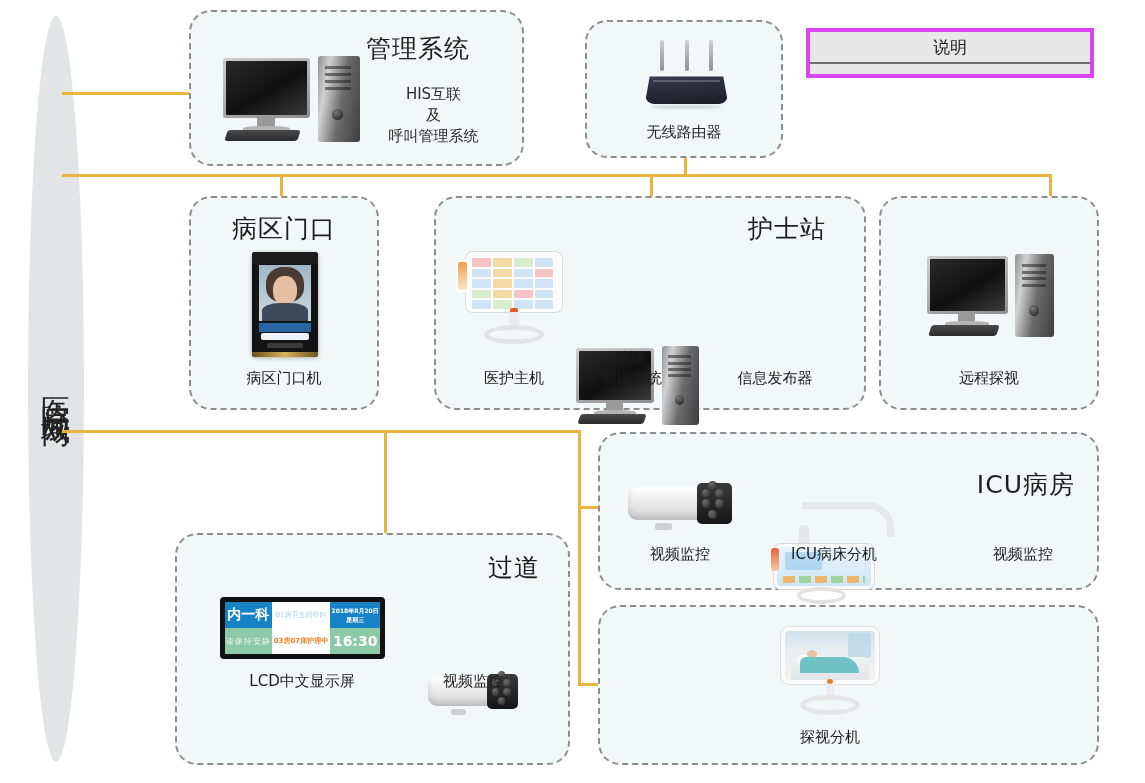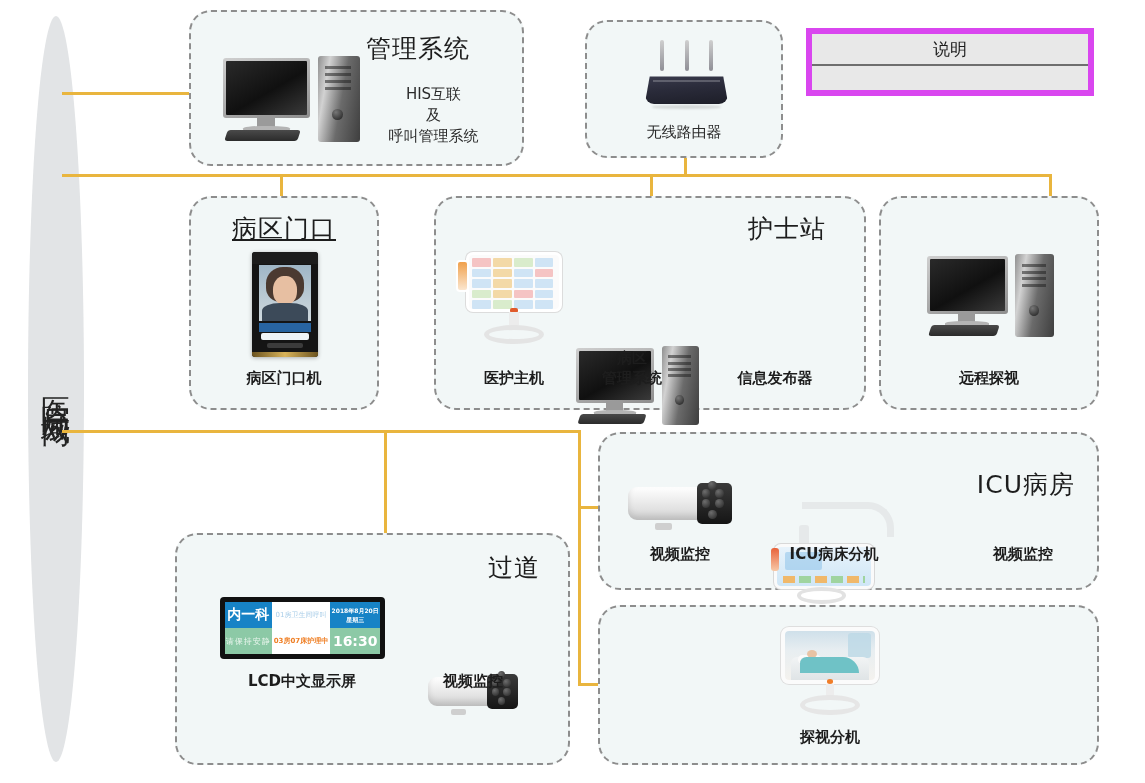--- a/index.html
+++ b/index.html
@@ -36,27 +36,27 @@
     position:absolute;font-size:25px;color:#1d1d1d;white-space:nowrap;letter-spacing:1px;
   }
   .zone-title.center{left:0;right:0;text-align:center;}
   .zone-sub{
     position:absolute;left:0;right:0;text-align:center;
     font-size:15px;color:#2b2b2b;line-height:21px;white-space:pre-line;
   }
   .dev{position:absolute;}
   .dev-cap{
     position:absolute;left:50%;transform:translateX(-50%);
-    font-size:15px;color:#1d1d1d;white-space:pre-line;text-align:center;line-height:20px;font-weight:bold;
+    font-size:15px;color:#1d1d1d;white-space:pre-line;text-align:center;line-height:20px;
   }
 
   
   #legend{
-    position:absolute;left:806px;top:28px;width:288px;height:68px;
-    border:6px solid #d946ef;box-sizing:border-box;background:#e8e8e8;
+    position:absolute;left:806px;top:28px;width:288px;height:50px;
+    border:4px solid #d946ef;box-sizing:border-box;background:#e8e8e8;
   }
   #legend-head{
     height:32px;border-bottom:2px solid #6e6e6e;
     display:flex;align-items:center;justify-content:center;
     font-size:17px;color:#1b1b1b;box-sizing:border-box;
   }
   #legend-row{height:32px;display:flex;box-sizing:border-box;}
   #legend-swatch{
     width:52px;border-right:2px solid #6e6e6e;
     display:flex;align-items:center;justify-content:center;box-sizing:border-box;
@@ -289,21 +289,21 @@
       <div class="ant" style="left:22%;"></div>
       <div class="ant" style="left:48%;"></div>
       <div class="ant" style="left:74%;"></div>
       <div class="body"></div>
         <div class="shadow"></div>
     </div>
     <div class="zone-sub" style="top:100px;">无线路由器</div>
   </div>
 
   <div class="zone" style="left:189px;top:196px;width:190px;height:214px;">
-    <div class="zone-title center" style="top:14px;text-decoration:underline;">病区门口</div>
+    <div class="zone-title center" style="top:14px;">病区门口</div>
     <div class="doorterm dev" style="left:61px;top:54px;width:66px;height:105px;">
       <div class="hdr"></div>
       <div class="face">
           <div class="hair"></div>
           <div class="skin"></div>
           <div class="body2"></div>
         </div>
       <div class="strip"></div>
         <div class="pill"></div>
         <div class="kp"></div>

